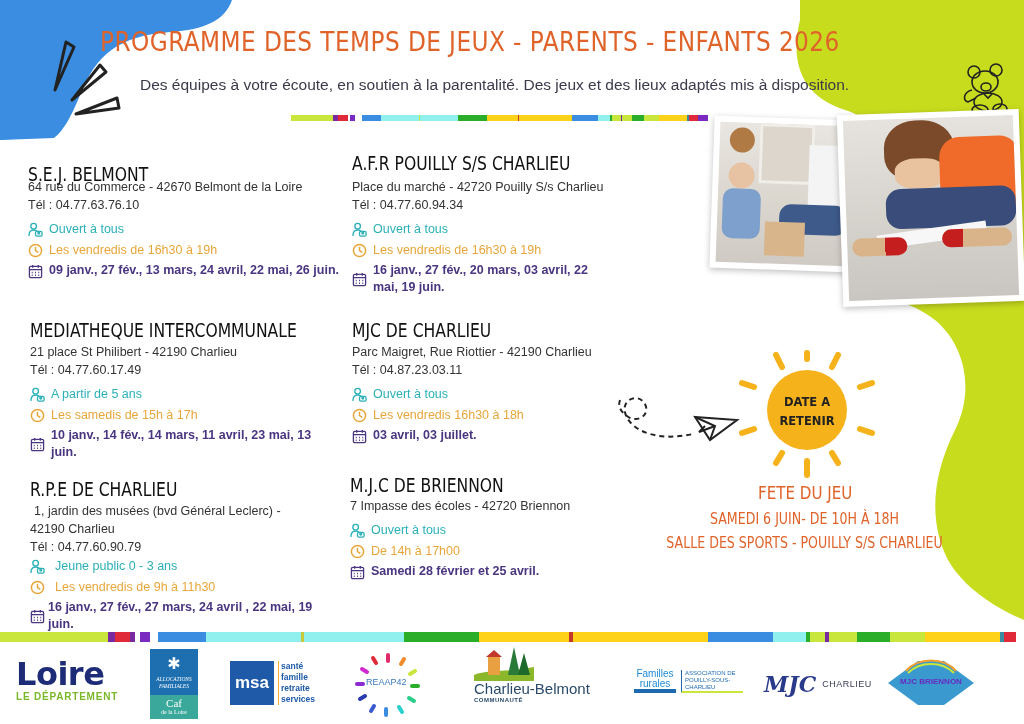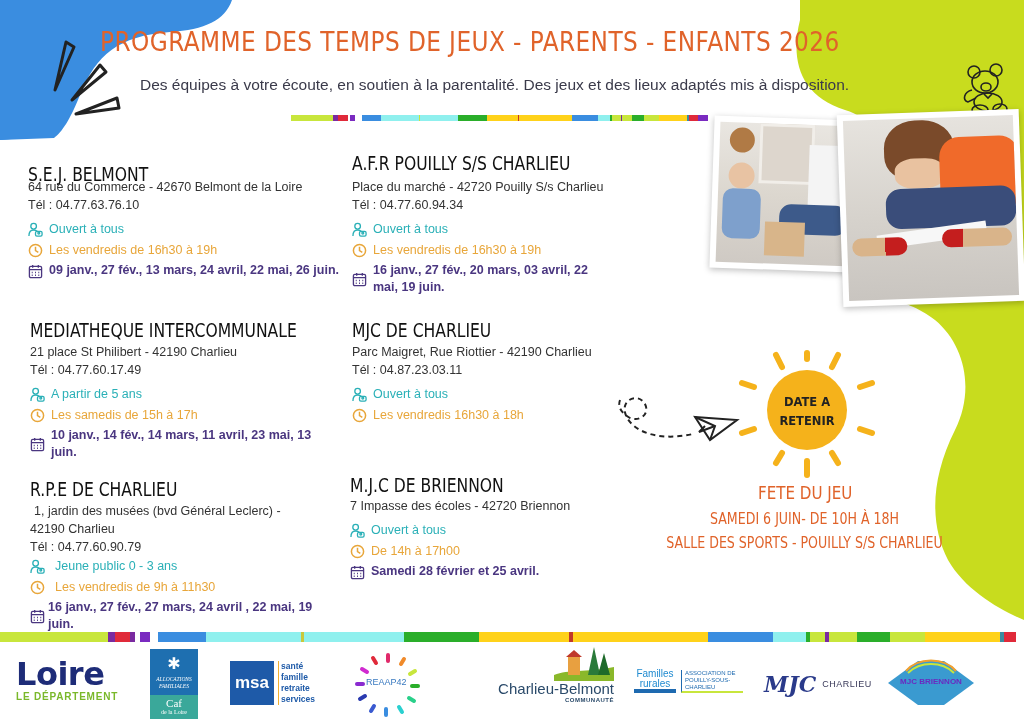--- a/index.html
+++ b/index.html
@@ -242,20 +242,28 @@
         </svg>
       <span>Ouvert à tous</span>
     </div>
     <div class="venue-row hours">
       <svg class="icon" viewBox="0 0 16 16" fill="none" stroke="#e8a63a" stroke-width="1.6">
           <circle cx="8" cy="8" r="6.5"></circle>
           <path d="M8,4 L8,8 L11,10"></path>
         </svg>
       <span>Les vendredis 16h30 à 18h</span>
     </div>
+    <div class="venue-row dates">
+      <svg class="icon" viewBox="0 0 16 16" fill="none" stroke="#4a3680" stroke-width="1.4">
+          <rect x="1.5" y="2.5" width="13" height="12" rx="1.5"></rect>
+          <path d="M1.5,6 L14.5,6 M5,1 L5,4 M11,1 L11,4"></path>
+          <path d="M4,9 h1 M7.5,9 h1 M11,9 h1 M4,12 h1 M7.5,12 h1 M11,12 h1" stroke-width="1.6"></path>
+        </svg>
+      <span class="dates-text" style="width:260px">03  avril,  03 juillet.</span>
+    </div>
   </div>
 
   <div class="venue" style="left:30px;top:478px;">
     <div class="venue-name">R.P.E DE CHARLIEU</div>
     <div class="venue-line" style="margin-top:3px;padding-left:4px">1,  jardin des musées (bvd Général Leclerc) -</div>
     <div class="venue-line" style="margin-top:1px">42190 Charlieu</div>
     <div class="venue-line" style="margin-top:1px">Tél : 04.77.60.90.79</div>
     <div class="venue-row public" style="margin-top:0">
       <svg class="icon" viewBox="0 0 16 16" fill="none" stroke="#2ab0b7" stroke-width="1.4">
           <circle cx="6" cy="4.5" r="3"></circle>
@@ -404,21 +412,21 @@
           <line x1="34" y1="66" x2="34" y2="60" stroke="#3a8de0"></line>
           <line x1="19" y1="62" x2="22" y2="57" stroke="#3a5ad0"></line>
           <line x1="8" y1="50" x2="13" y2="47" stroke="#2a3ab0"></line>
           <line x1="5" y1="35" x2="11" y2="35" stroke="#8a2ad0"></line>
           <line x1="10" y1="20" x2="15" y2="23" stroke="#d02ad0"></line>
           <line x1="21" y1="9" x2="24" y2="14" stroke="#e02a3a"></line>
         </g>
       </svg>
       <div style="position:absolute;left:14px;top:28px;font-size:9px;color:#3a7ac0">REAAP42</div>
     </div>
-    <div class="logo" style="left:474px;top:0;width:140px;text-align:right">
+    <div class="logo" style="left:474px;top:0;width:140px;text-align:left">
       <svg width="60" height="36" viewBox="0 0 60 36">
         <path d="M0,30 C15,24 30,28 60,22 L60,36 L0,36 Z" fill="#8ab82a"></path>
         <rect x="14" y="12" width="12" height="18" fill="#e8a040"></rect>
         <path d="M12,12 L20,5 L28,12 Z" fill="#c0392b"></path>
         <path d="M34,30 L40,2 L46,30 Z" fill="#2a7a3a"></path>
         <path d="M44,30 L50,8 L56,30 Z" fill="#1e6a2a"></path>
       </svg>
       <div style="font-size:15px;color:#2a4a6a;line-height:16px;margin-top:-4px">Charlieu-Belmont</div>
       <div style="font-size:6px;font-weight:bold;color:#2a4a6a;letter-spacing:0.5px">COMMUNAUTÉ</div>
     </div>

